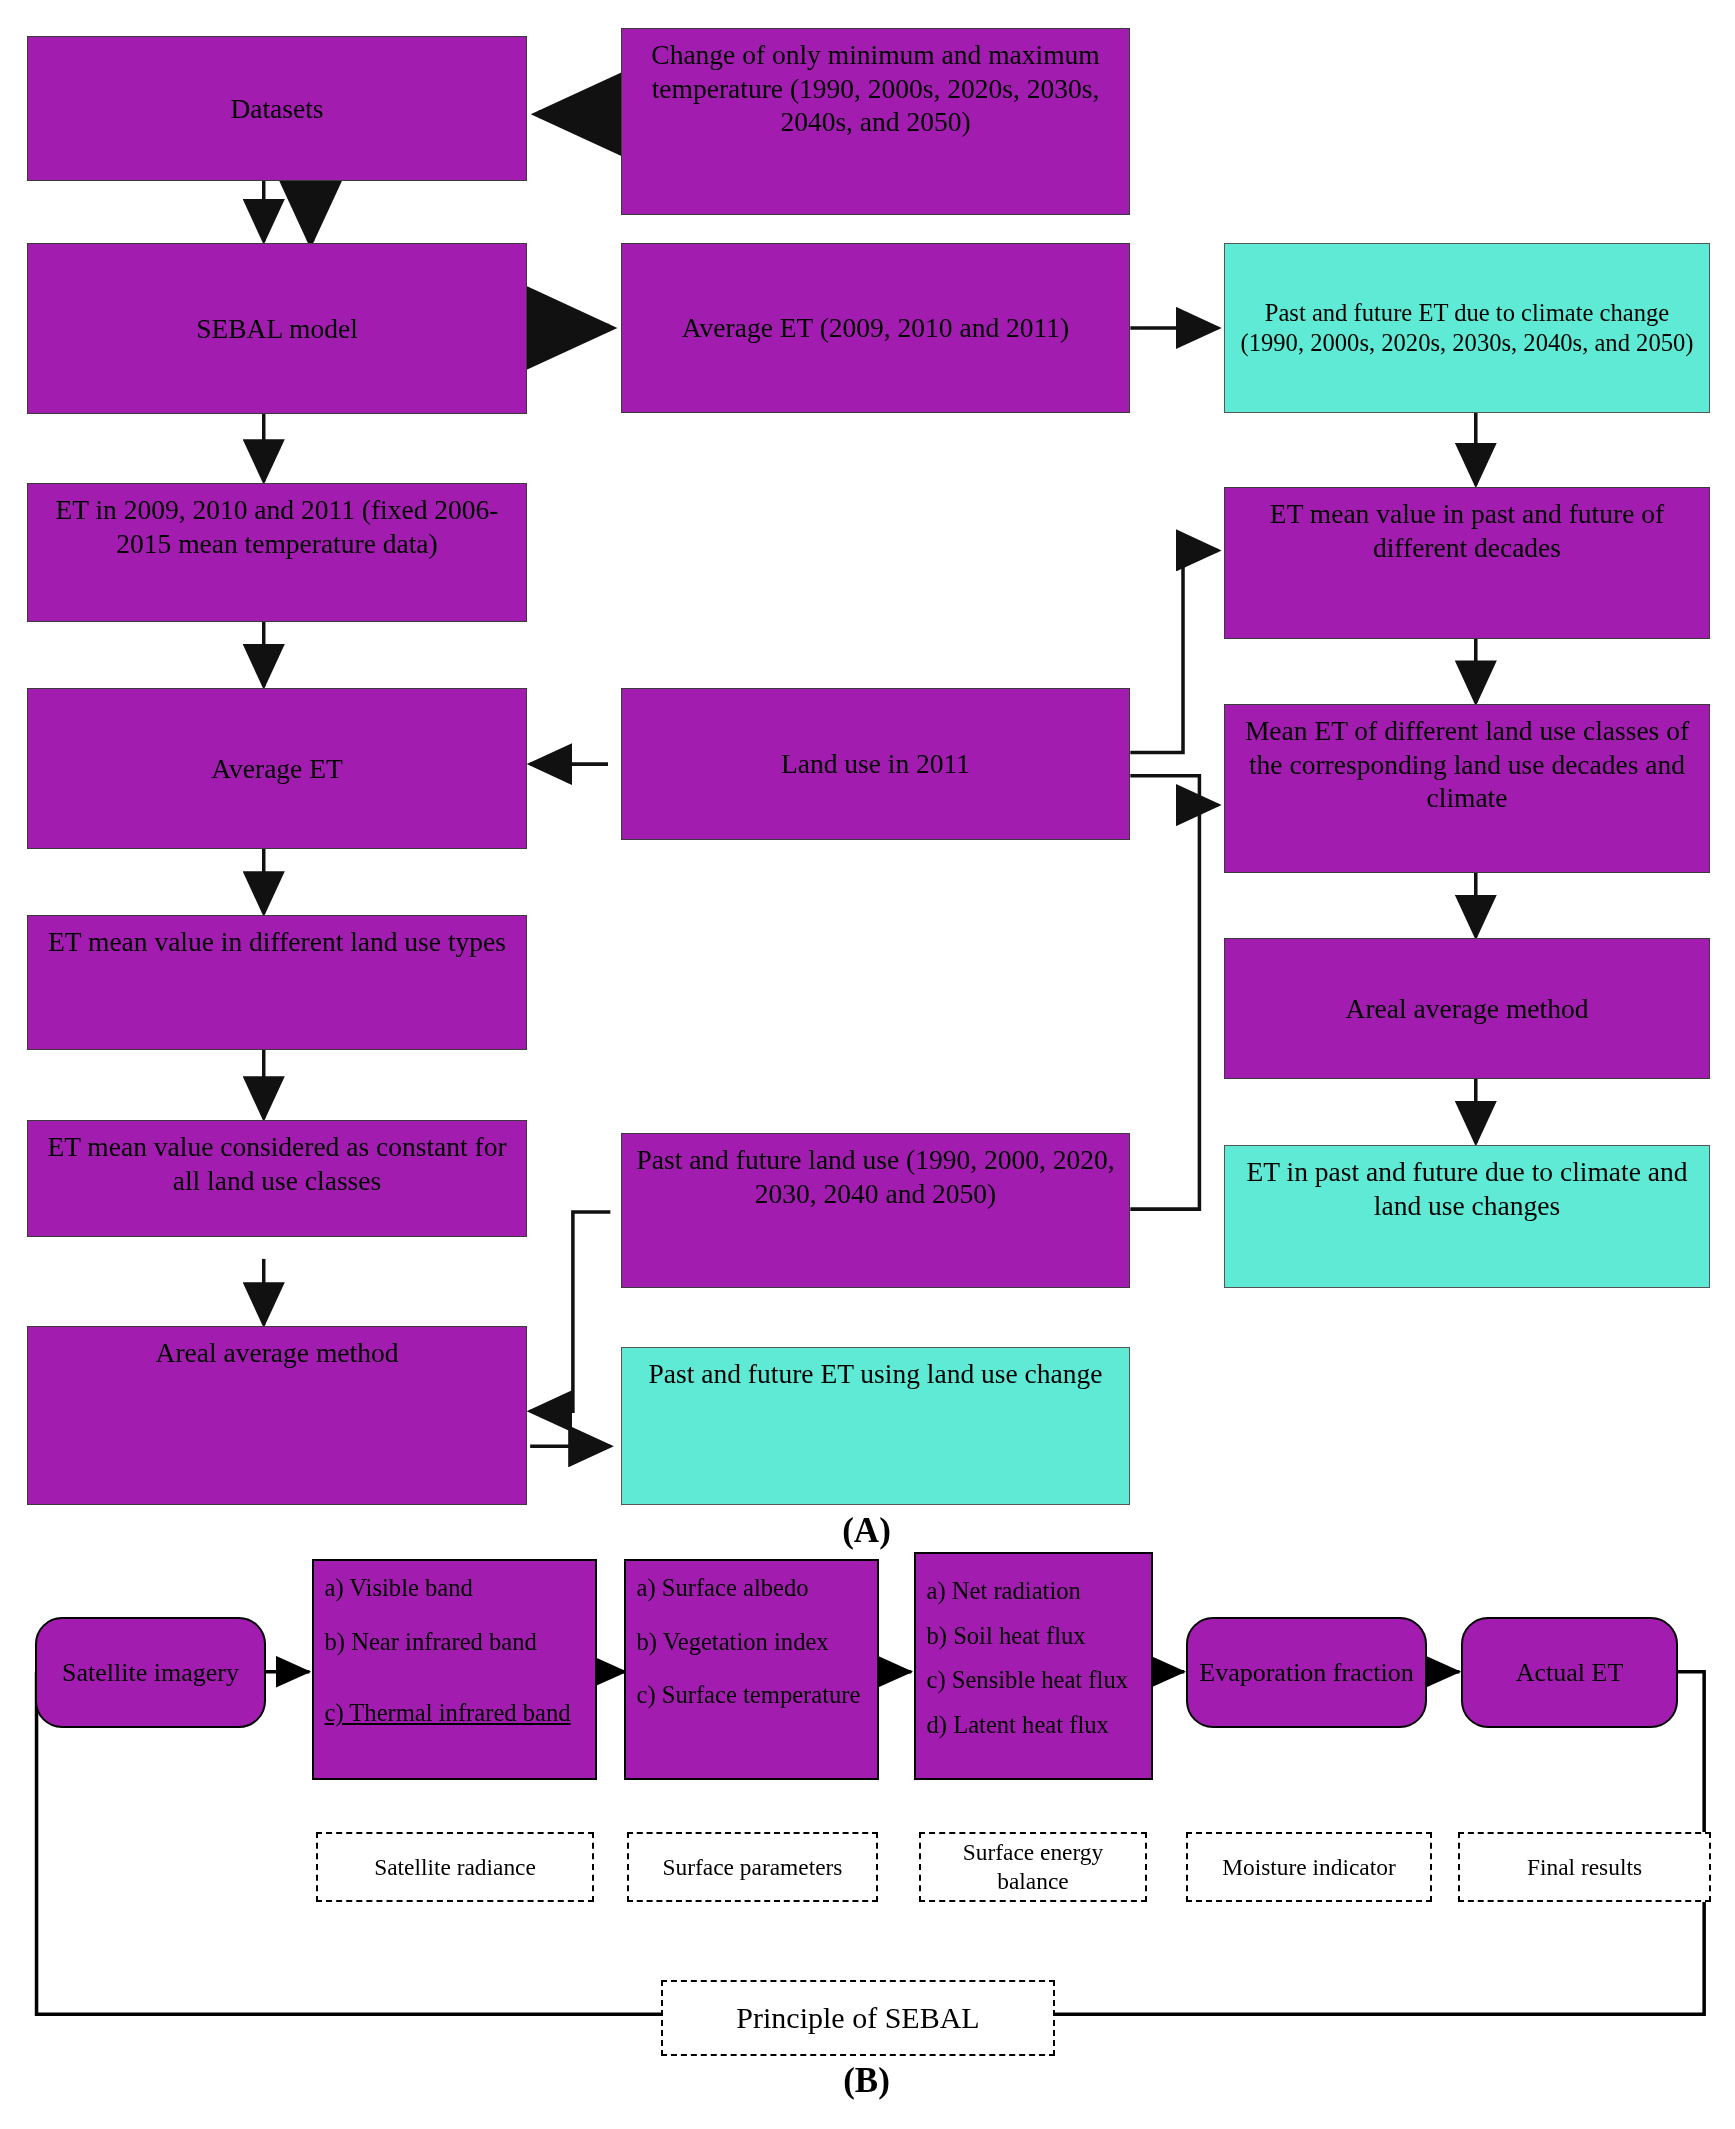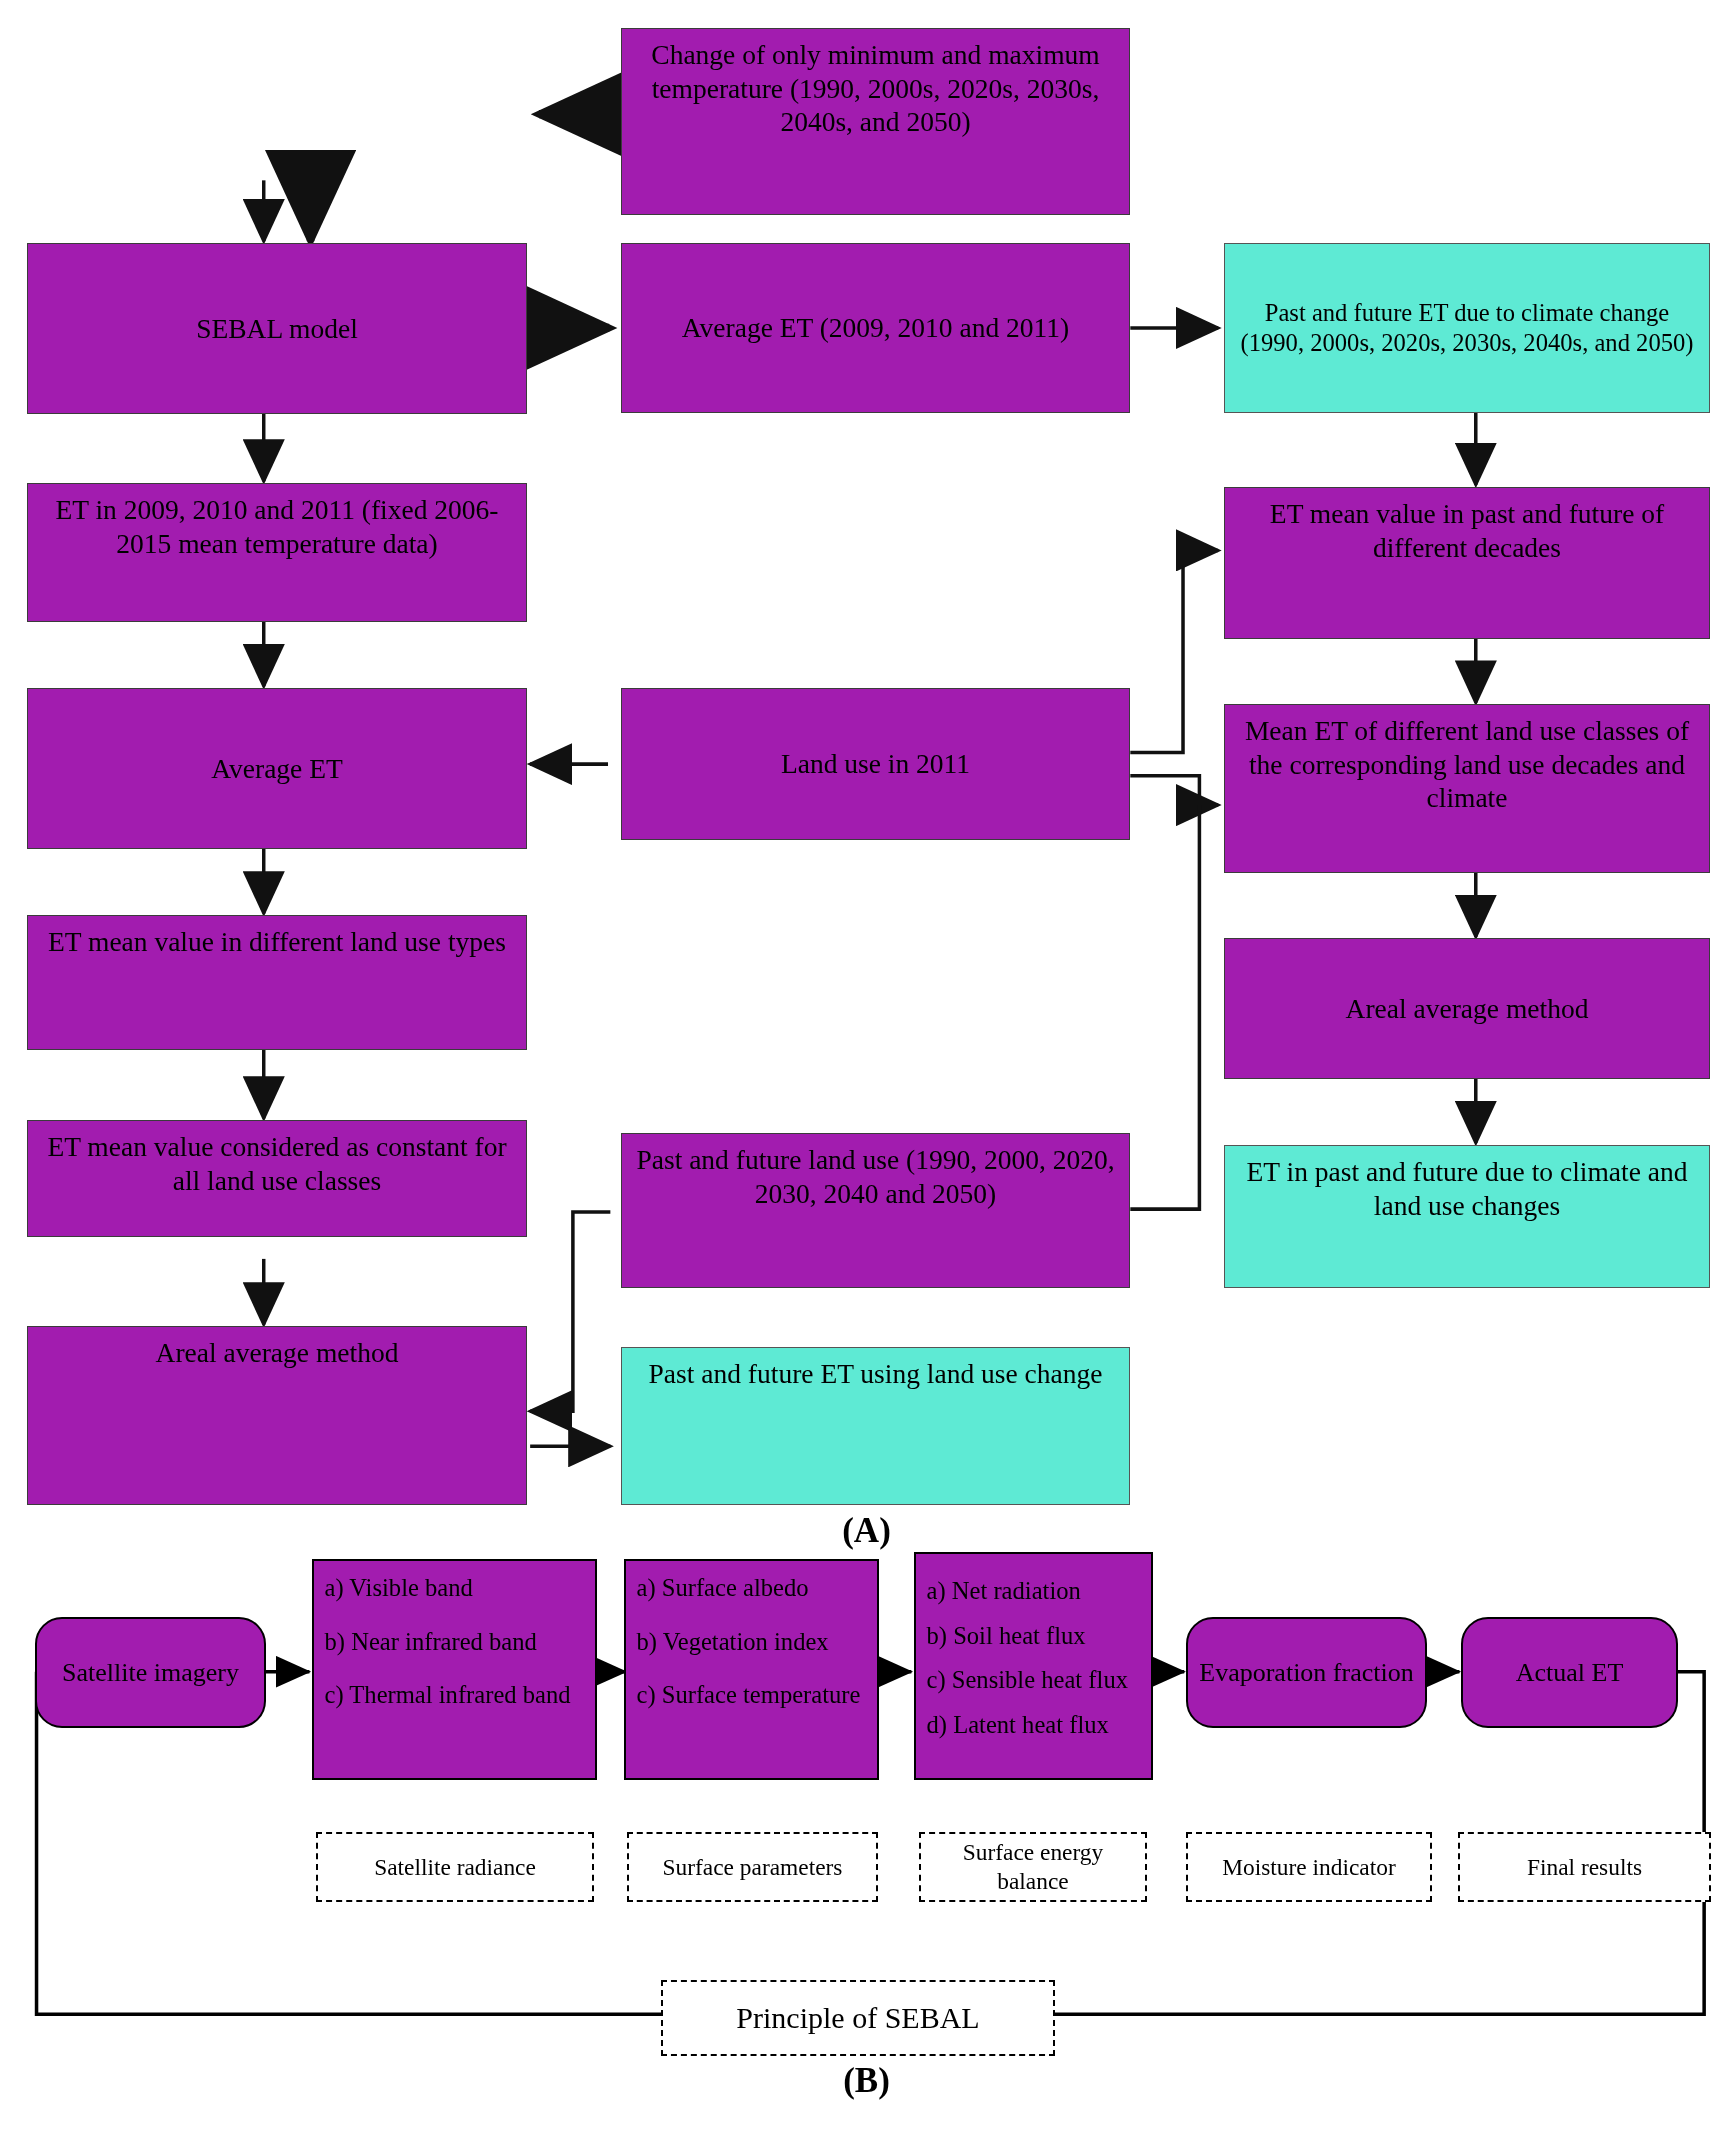--- a/index.html
+++ b/index.html
@@ -112,20 +112,23 @@
       <line x1="1498" y1="2855" x2="1556" y2="2855" marker-end="url(#ahb)"></line>
       <line x1="1966" y1="2855" x2="2022" y2="2855" marker-end="url(#ahb)"></line>
       <line x1="2436" y1="2855" x2="2492" y2="2855" marker-end="url(#ahb)"></line>
 
       <path d="M2864 2855 L2910 2855 L2910 3440 L1790 3440"></path>
       <path d="M1150 3440 L62 3440 L62 2855 L60 2855"></path>
       <path d="M62 2855 L60 2855"></path>
     </g>
   </svg>
 
+  <div class="node" style="left:27px;top:36px;width:500px;height:145px;">
+    <span>Datasets</span>
+  </div>
 
   <div class="node top-text" style="left:621px;top:28px;width:509px;height:187px;">
     <span>Change of only minimum and maximum temperature (1990, 2000s, 2020s, 2030s, 2040s, and 2050)</span>
   </div>
 
   <div class="node" style="left:27px;top:243px;width:500px;height:171px;">
     <span>SEBAL model</span>
   </div>
 
   <div class="node" style="left:621px;top:243px;width:509px;height:170px;">
@@ -186,21 +189,21 @@
 
   <div class="panel-label" style="left:808px;top:1511px;width:117px;">(A)</div>
 
   <div class="node roundy" style="left:35px;top:1617px;width:231px;height:111px;font-size:26px;">
     <span>Satellite imagery</span>
   </div>
 
   <div class="node listbox" style="left:312px;top:1559px;width:285px;height:221px;">
     <span class="li">a) Visible band</span>
     <span class="li" style="margin-top:29px;">b) Near infrared band</span>
-    <span class="li" style="margin-top:29px;">c) Thermal infrared band</span>
+    <span class="li" style="margin-top:47px;text-decoration:underline;">c) Thermal infrared band</span>
   </div>
 
   <div class="node listbox" style="left:624px;top:1559px;width:255px;height:221px;">
     <span class="li">a) Surface albedo</span>
     <span class="li" style="margin-top:29px;">b) Vegetation index</span>
     <span class="li" style="margin-top:29px;">c) Surface temperature</span>
   </div>
 
   <div class="node listbox" style="left:914px;top:1552px;width:239px;height:228px;padding-top:25px;">
     <span class="li">a) Net radiation</span>

